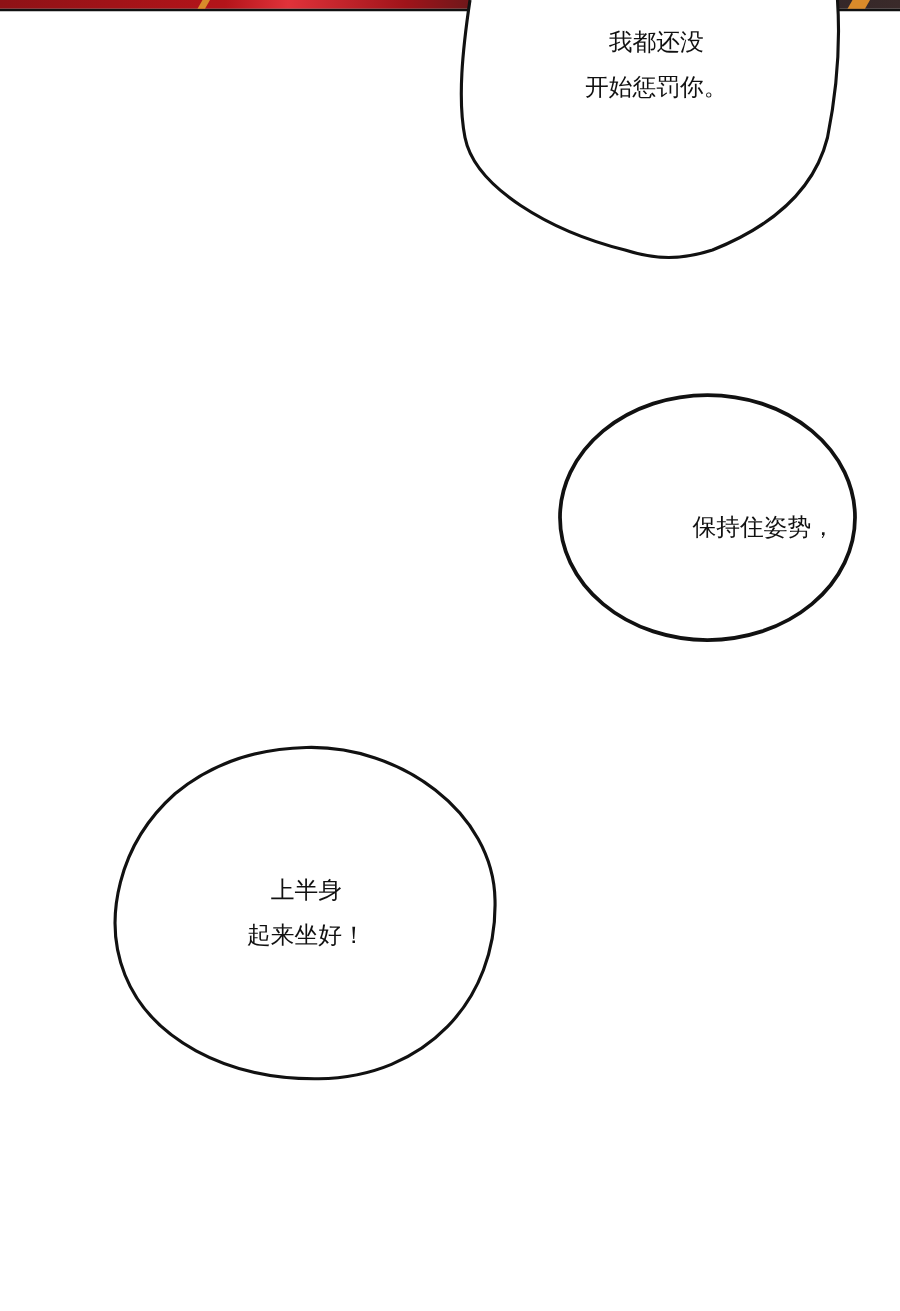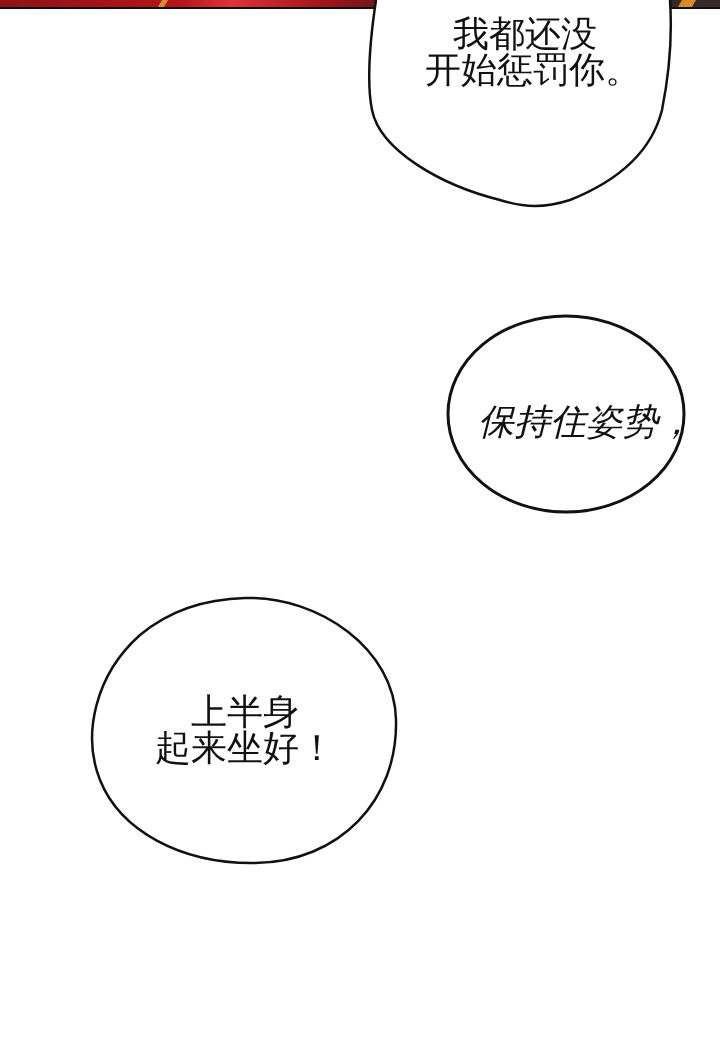--- a/index.html
+++ b/index.html
@@ -3,21 +3,21 @@
   <meta charset="utf-8">
   <style>
     html, body { margin: 0; padding: 0; background: #ffffff; }
     body { width: 720px; height: 1049px; position: relative; overflow: hidden;
            font-family: "DejaVu Sans", "Liberation Sans", sans-serif; }
     .top-panel { position: absolute; left: 0; top: 0; width: 720px; height: 7px;
                  background: linear-gradient(90deg, #8e1216 0%, #b4141a 25%, #e0323a 32%, #a0141a 45%, #3a1a1a 60%, #2a2226 80%, #3a2a2a 100%);
                  border-bottom: 2px solid #111; }
     .top-panel .accent { position: absolute; top: 0; height: 7px; background: #d98a2a; transform: skewX(-30deg); }
     svg.bubbles { position: absolute; left: 0; top: 0; }
-    .bubble-text { position: absolute; color: #111; font-size: 36px; line-height: 36px;
+    .bubble-text { position: absolute; color: #111; font-size: 19px; line-height: 36px;
                    text-align: center; white-space: pre; letter-spacing: 0px; }
   </style>
 </head>
 <body>
 
 <div class="top-panel">
   <div class="accent" style="left:160px;width:6px;"></div>
   <div class="accent" style="left:680px;width:14px;"></div>
 </div>
 
@@ -25,15 +25,15 @@
 
   <path d="M376,0 C370,40 366,80 372,110 C380,150 440,185 500,200 C525,208 545,208 570,200 C620,180 652,150 662,110 C670,70 672,30 670,0" fill="#ffffff" stroke="#111" stroke-width="2.5"></path>
 
   <ellipse cx="566" cy="414" rx="118" ry="98" fill="#ffffff" stroke="#111" stroke-width="3"></ellipse>
 
   <path d="M245,598 C320,596 395,650 396,720 C398,800 340,862 255,863 C180,864 120,830 100,780 C82,735 95,675 140,635 C170,610 205,599 245,598 Z" fill="#ffffff" stroke="#111" stroke-width="2.5"></path>
 </svg>
 
 <div class="bubble-text" style="left:425px; top:16px; width:200px;">我都还没
 开始惩罚你。</div>
-<div class="bubble-text" style="left:478px; top:404px; width:190px; text-align:center;font-style:italic;">保持住姿势，</div>
+<div class="bubble-text" style="left:478px; top:404px; width:190px; text-align:right;">保持住姿势，</div>
 <div class="bubble-text" style="left:150px; top:694px; width:190px;text-align:center;">上半身
 起来坐好！</div>
 
 </body></html>

